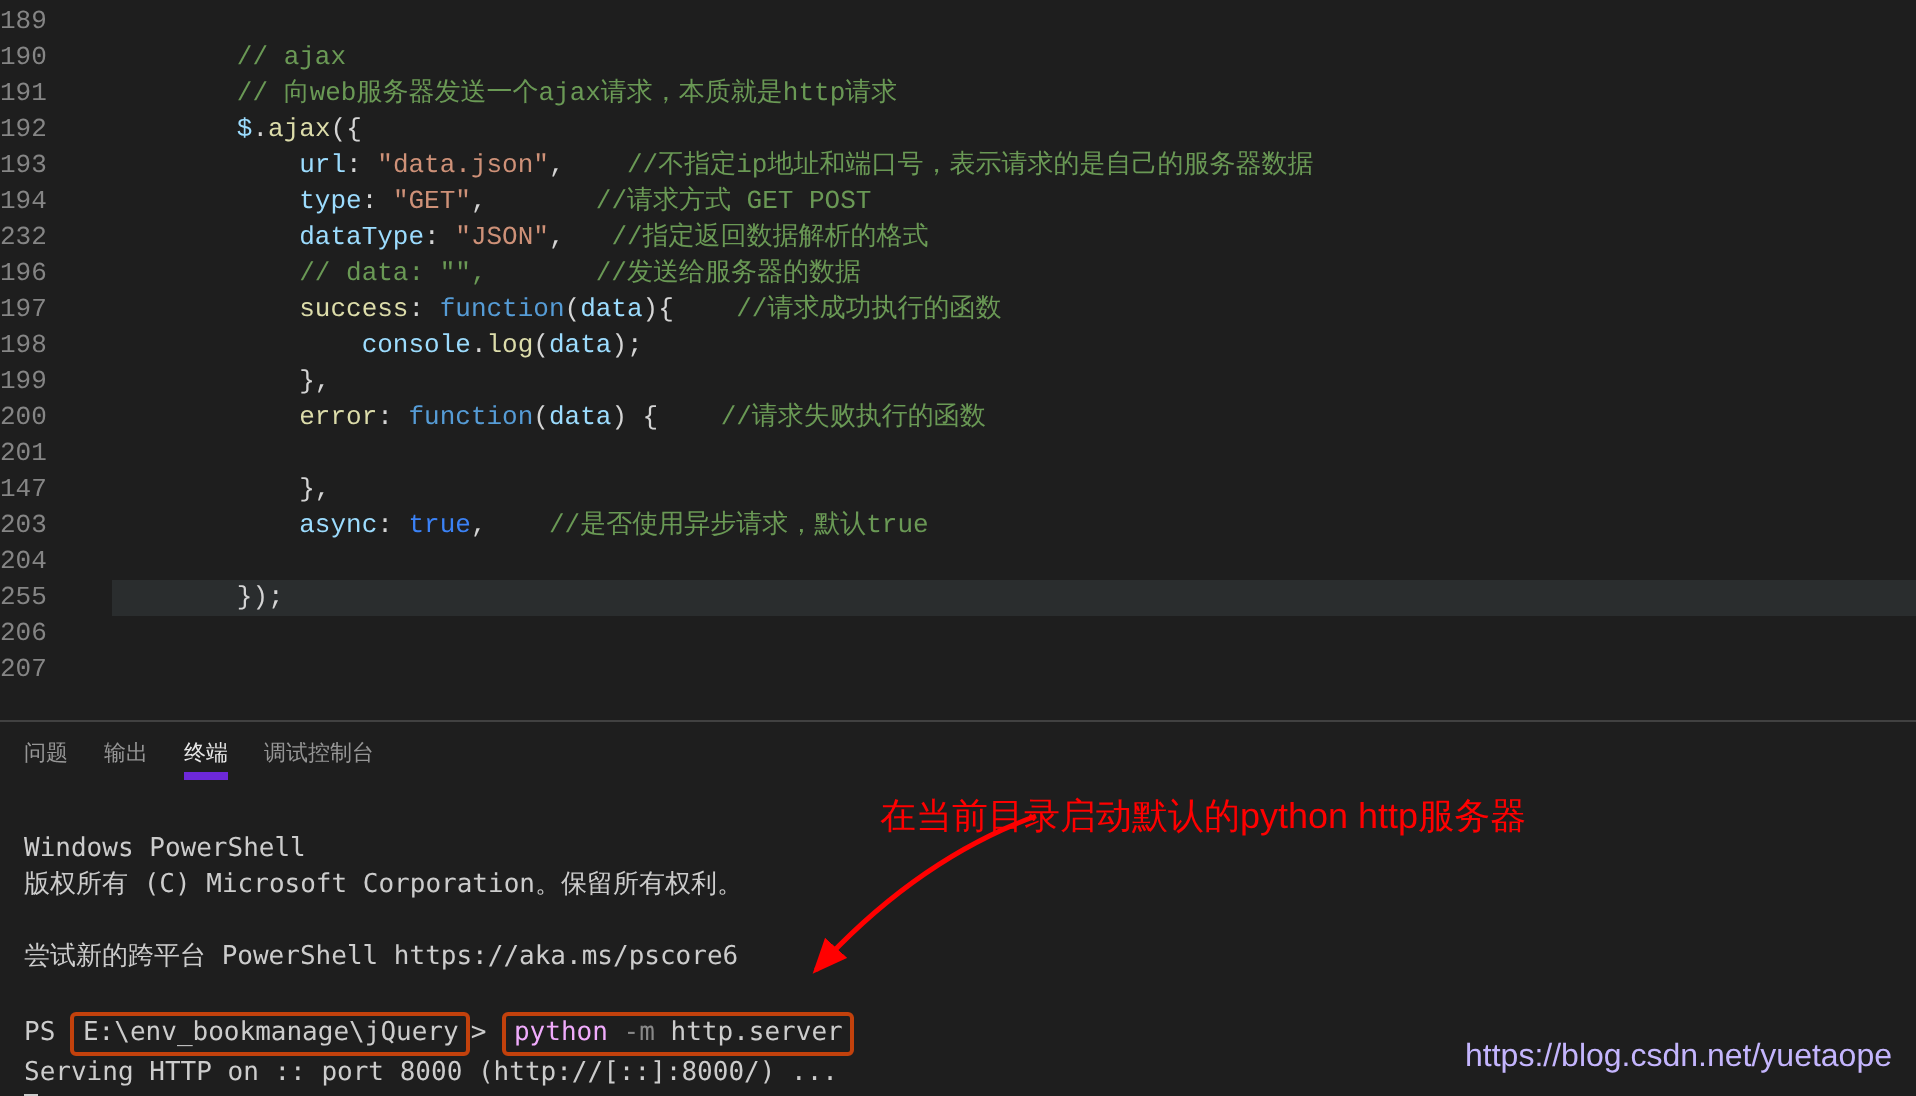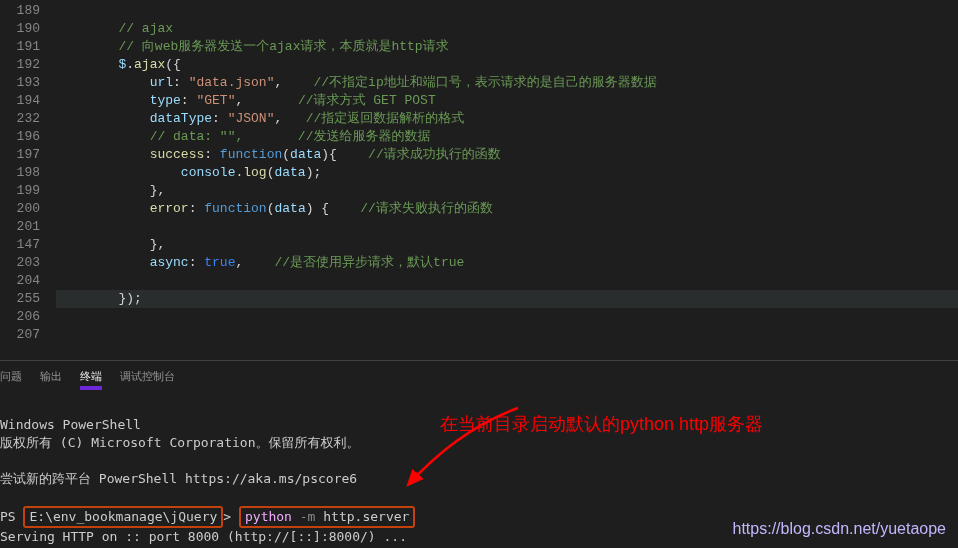--- a/index.html
+++ b/index.html
@@ -1,28 +1,28 @@
 <!DOCTYPE html>
 <html><head>
 <meta charset="utf-8">
 <style>
 *{margin:0;padding:0;box-sizing:border-box}
 body{width:958px;height:548px;background:#1e1e1e;font-family:Consolas,'Courier New',monospace;font-size:13px;color:#d4d4d4;overflow:hidden;position:relative}
 .editor{display:flex;height:360px}
-.gutter{background:#1e1e1e;width:56px;text-align:right;padding-right:16px;color:#858585;user-select:none;line-height:18px;padding-top:2px}
+.gutter{background:#1e1e1e;width:56px;padding-right:16px;color:#858585;user-select:none;line-height:18px;padding-top:2px}
 .code{flex:1;line-height:18px;padding-top:2px;white-space:pre}
 .ln{height:18px}
 .c-comment{color:#6a9955}
 .c-var{color:#9cdcfe}
 .c-punct{color:#d4d4d4}
 .c-str{color:#ce9178}
 .c-func{color:#dcdcaa}
 .c-key{color:#569cd6}
 .c-const{color:#3b82f6}
-.panel{border-top:1px solid #414141;height:188px;padding:0 0;background:#1e1e1e}
+.panel{border-top:1px solid #414141;height:188px;padding:0 12px;background:#1e1e1e}
 .tabs{display:flex;gap:18px;padding:6px 0 8px 0;font-size:11px;color:#969696}
 .tab{cursor:pointer;padding:2px 0}
 .tab.active{color:#e7e7e7;border-bottom:4px solid #6d28d9}
 .term{font-family:Consolas,monospace;font-size:13px;color:#cccccc;line-height:18px;white-space:pre}
 .box-red{border:2px solid #c2410c;border-radius:3px;padding:0 4px;display:inline-block}
 .term-yellow{color:#f0abfc}
 .term-gray{color:#888}
 .cursor{display:inline-block;width:7px;height:14px;background:#cccccc;vertical-align:middle}
 .annotation{position:absolute;color:#ff0000;font-family:'Microsoft YaHei',sans-serif;font-size:18px}
 .arrow-svg{position:absolute;pointer-events:none}
@@ -77,15 +77,15 @@
 
 <svg class="arrow-svg" style="left:398px;top:400px" width="170" height="100">
   <defs>
       <marker id="ah" markerWidth="8" markerHeight="8" refX="6" refY="3" orient="auto">
         <path d="M0,0 L7,3 L0,6 Z" fill="#ff0000"></path>
       </marker>
     </defs>
   <path d="M 120 8 Q 60 30 10 85" stroke="#ff0000" stroke-width="2.5" fill="none" marker-end="url(#ah)"></path>
 </svg>
 
-<div class="annotation" style="left:440px;top:412px">在当前目录启动默认的python http服务器</div>
+<div class="annotation" style="left:440px;top:396px">在当前目录启动默认的python http服务器</div>
 
 <div class="watermark">https://blog.csdn.net/yuetaope</div>
 
 </body></html>

